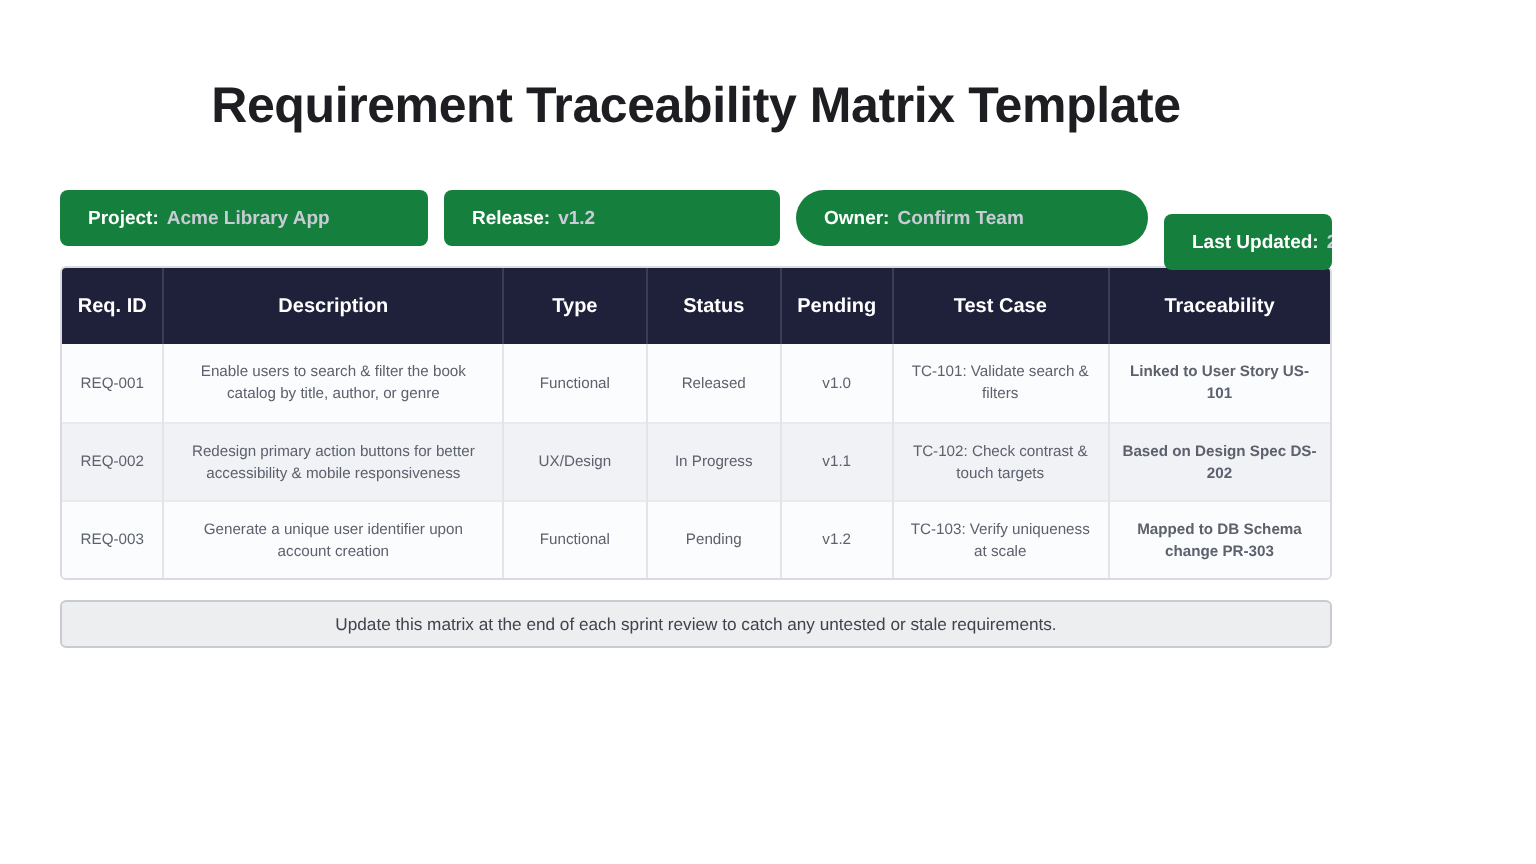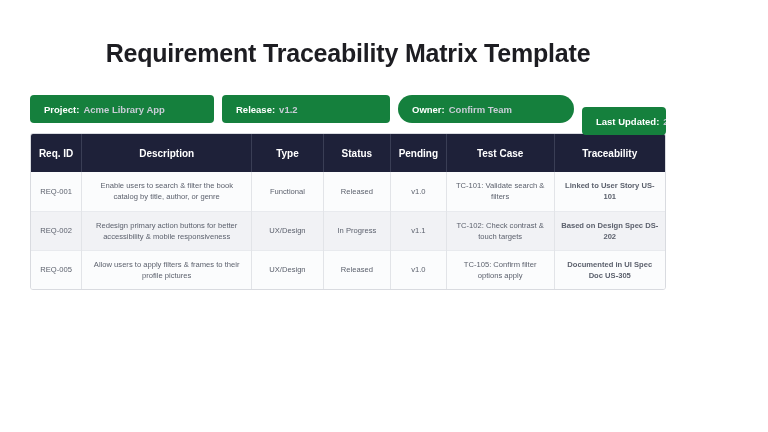--- a/index.html
+++ b/index.html
@@ -196,26 +196,27 @@
         <tr>
           <td class="reqid">REQ-002</td>
           <td>Redesign primary action buttons for better accessibility &amp; mobile responsiveness</td>
           <td>UX/Design</td>
           <td>In Progress</td>
           <td>v1.1</td>
           <td>TC-102: Check contrast &amp; touch targets</td>
           <td>Based on Design Spec DS-202</td>
         </tr>
         <tr>
-          <td class="reqid">REQ-005</td>
-          <td>Allow users to apply filters &amp; frames to their profile pictures</td>
-          <td>UX/Design</td>
-          <td>Released</td>
-          <td>v1.0</td>
-          <td>TC-105: Confirm filter options apply</td>
-          <td>Documented in UI Spec Doc US-305</td>
+          <td class="reqid">REQ-003</td>
+          <td>Generate a unique user identifier upon account creation</td>
+          <td>Functional</td>
+          <td>Pending</td>
+          <td>v1.2</td>
+          <td>TC-103: Verify uniqueness at scale</td>
+          <td>Mapped to DB Schema change PR-303</td>
         </tr>
       </tbody>
     </table>
   </div>
 
+  <div class="footer-note">Update this matrix at the end of each sprint review to catch any untested or stale requirements.</div>
 
 </div>
 
 </body></html>

